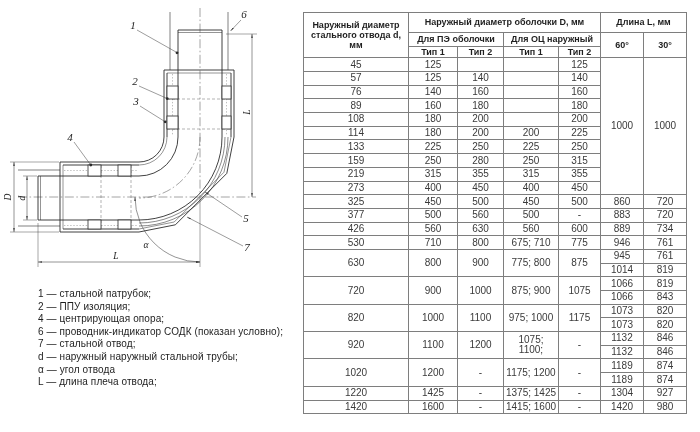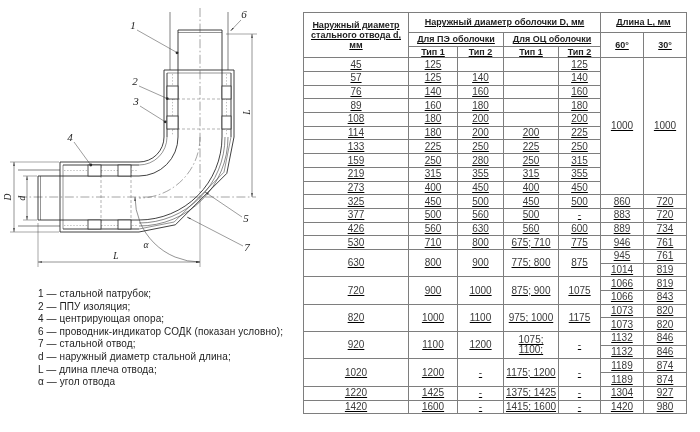--- a/index.html
+++ b/index.html
@@ -11,21 +11,20 @@
   .drawing-panel{position:absolute;left:0;top:0;width:302px;height:432px;}
   .drawing-panel svg{position:absolute;left:0;top:0;}
   .legend-list{
     position:absolute;left:27px;top:277px;margin:11px;padding:0;list-style:none;
     font-size:10px;line-height:12.6px;color:#1d1d1d;letter-spacing:.1px;
   }
   
   .data-table{
     position:absolute;left:303px;top:12px;border-collapse:collapse;table-layout:fixed;
     font-family:"Liberation Sans",sans-serif;
-    text-decoration:underline;
   }
   .data-table th,.data-table td{
     border:1px solid #7e7e7e;text-align:center;vertical-align:middle;padding:0 1px;
   }
   .data-table th{font-size:9px;font-weight:bold;color:#1f1f1f;line-height:1.15;}
   .data-table td{font-size:10px;color:#3a3a3a;height:12.7px;line-height:1.0;}
   .data-table thead tr.h1 th{height:19px;}
   .data-table thead tr.h2 th{height:13px;}
   .data-table thead tr.h3 th{height:10px;margin-top:44px;}
   .data-table td.pre{white-space:pre-line;}
@@ -165,23 +164,23 @@
     <text class="callout" x="244" y="18" text-anchor="middle">6</text>
     <text class="callout" x="247" y="251" text-anchor="middle">7</text>
   </svg>
 
   <ul class="legend-list">
       <li>1 — стальной патрубок;</li>
       <li>2 — ППУ изоляция;</li>
       <li>4 — центрирующая опора;</li>
       <li>6 — проводник-индикатор СОДК (показан условно);</li>
       <li>7 — стальной отвод;</li>
-      <li>d — наружный диаметр стальной длина;</li>
+      <li>d — наружный наружный стальной трубы;</li>
+      <li>α — угол отвода</li>
       <li>L — длина плеча отвода;</li>
-      <li>α — угол отвода</li>
     </ul>
 </div>
 
 <table class="data-table">
   <colgroup>
     <col style="width:105px">
       <col style="width:49px">
       <col style="width:46px">
     <col style="width:55px">
       <col style="width:42px">
@@ -189,21 +188,21 @@
       <col style="width:43px">
   </colgroup>
   <thead>
     <tr class="h1">
       <th rowspan="3">Наружный диаметр стального отвода d, мм</th>
       <th colspan="4">Наружный диаметр оболочки D, мм</th>
       <th colspan="2">Длина L, мм</th>
     </tr>
     <tr class="h2">
       <th colspan="2">Для ПЭ оболочки</th>
-      <th colspan="2">Для ОЦ оболочки</th>
+      <th colspan="2">Для ОЦ наружный</th>
       <th rowspan="2">60°</th>
       <th rowspan="2">30°</th>
     </tr>
     <tr class="h3">
       <th>Тип 1</th>
       <th>Тип 2</th>
       <th>Тип 1</th>
       <th>Тип 2</th>
     </tr>
   </thead>

